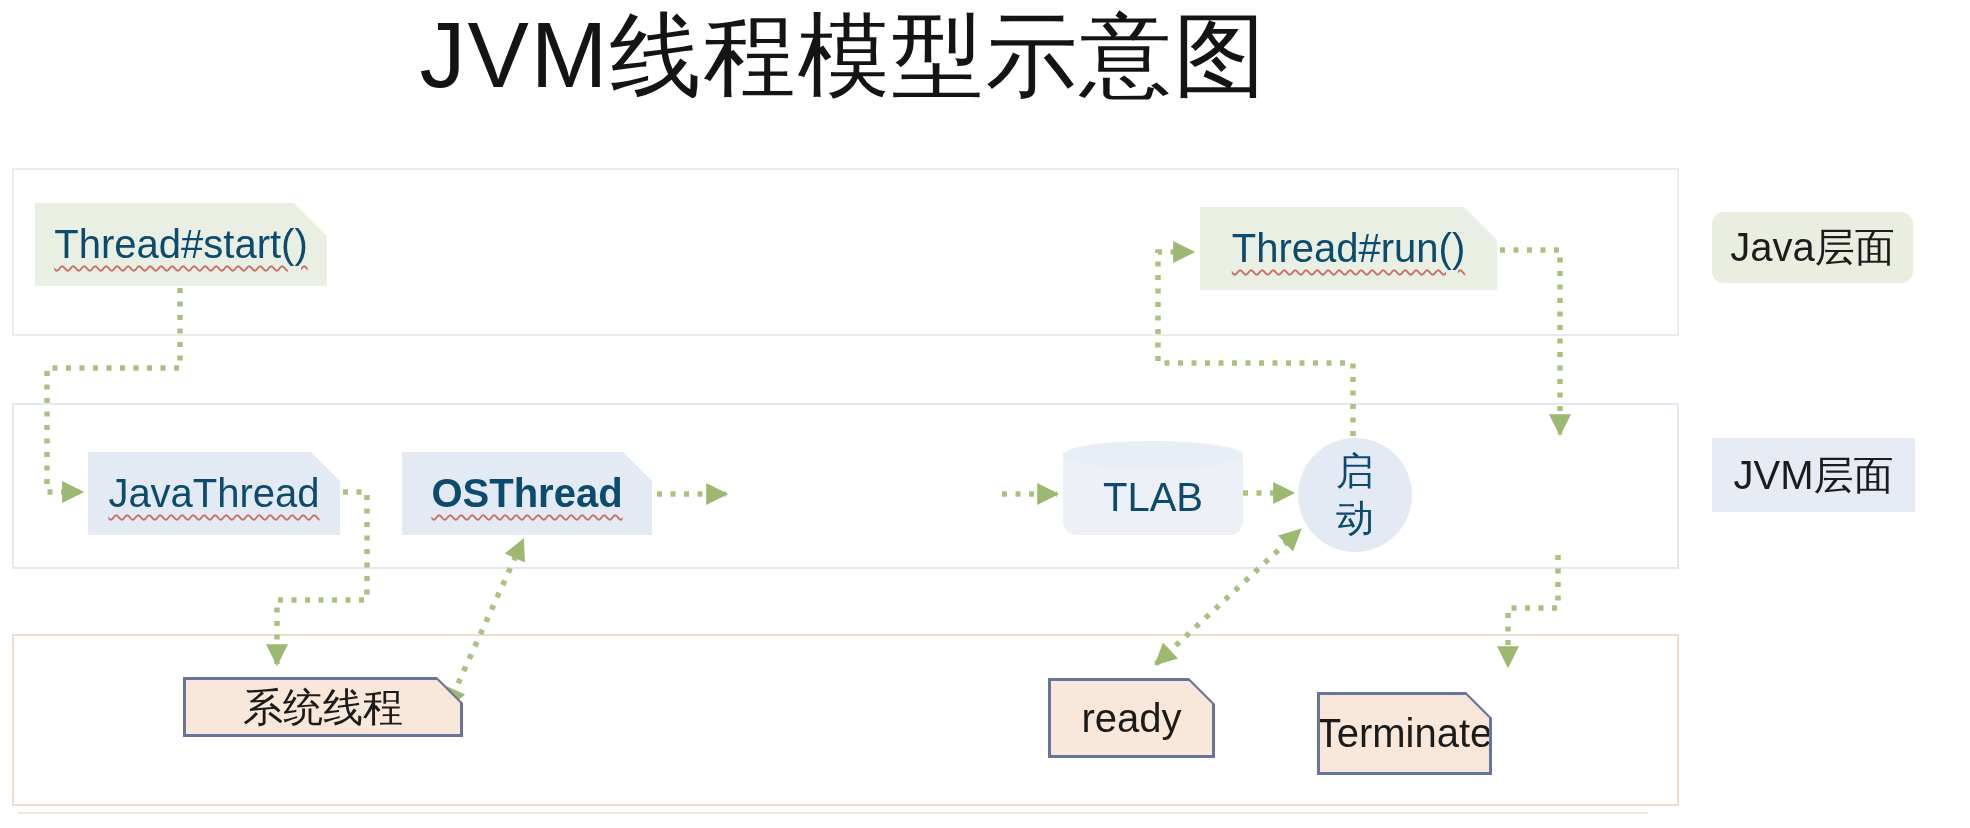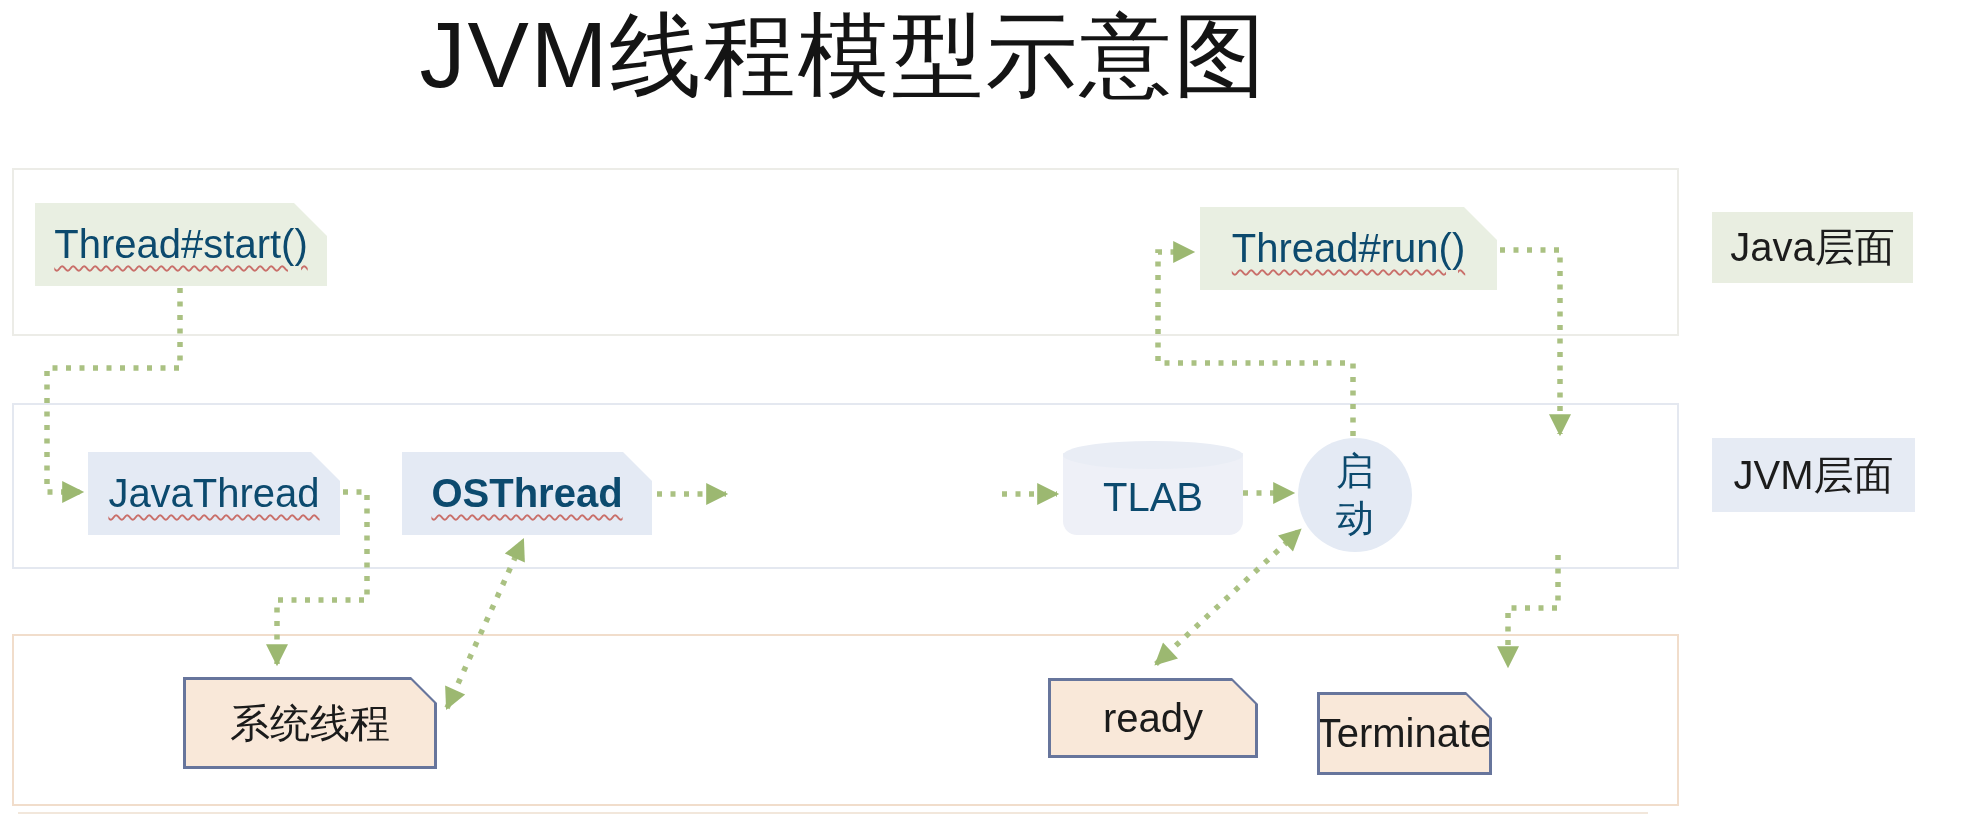--- a/index.html
+++ b/index.html
@@ -14,21 +14,21 @@
   .band { position:absolute; background:#ffffff; border:2px solid; z-index:0; }
   .band.java { left:12px;  top:168px; width:1663px; height:164px; border-color:#ecece7; }
   .band.jvm  { left:12px;  top:403px; width:1663px; height:162px; border-color:#e4e8f0; }
   .band.os   { left:12px;  top:634px; width:1663px; height:168px; border-color:#f1ddcb; }
   .edge-line { position:absolute; left:18px; top:812px; width:1630px; height:2px; background:#f2e7db; z-index:0; }
 
   .side-label {
     position:absolute; display:flex; align-items:center; justify-content:center;
     font-size:40px; color:#1c1c1c; z-index:2;
   }
-  .side-label.java { left:1712px; top:212px; width:201px; height:71px; background:#e9eee1; }
+  .side-label.java { left:1712px; top:212px; width:201px; height:71px; background:#e9eee1;border-radius:12px; }
   .side-label.jvm  { left:1712px; top:438px; width:203px; height:74px; background:#e6ebf4; }
   .side-label.os   { left:1712px; top:668px; width:173px; height:71px; background:#f8e6d4; }
 
   .node {
     position:absolute; display:flex; align-items:center; justify-content:center;
     font-size:40px; color:#0c4a6e; z-index:2;
   }
   .card.green { background:#e9efe2; clip-path:polygon(0 0, calc(100% - 33px) 0, 100% 33px, 100% 100%, 0 100%); }
   .card.blue  { background:#e4eaf4; clip-path:polygon(0 0, calc(100% - 29px) 0, 100% 29px, 100% 100%, 0 100%); }
 
@@ -103,24 +103,24 @@
   <div class="node card blue" style="left:402px; top:452px; width:250px; height:83px;font-weight:bold;">
     <span class="misspell">OSThread</span>
   </div>
   <div class="node cylinder" style="left:1063px; top:453px; width:180px; height:82px;">
     <span class="cyl-label">TLAB</span>
   </div>
   <div class="node circle" style="left:1298px; top:438px; width:114px; height:114px;">
     <span class="stacked">启动</span>
   </div>
 
-  <div class="bcard" style="left:183px; top:677px; width:254px; height:92px;">
+  <div class="bcard" style="left:183px; top:677px; width:254px; height:60px;padding-left:26px;">
     <div class="inner">系统线程</div>
   </div>
-  <div class="bcard" style="left:1048px; top:678px; width:210px; height:80px;">
+  <div class="bcard" style="left:1048px; top:678px; width:167px; height:80px;">
     <div class="inner">ready</div>
   </div>
   <div class="bcard" style="left:1317px; top:692px; width:175px; height:83px;">
     <div class="inner">Terminate</div>
   </div>
 
   <div class="side-label java">Java层面</div>
   <div class="side-label jvm">JVM层面</div>
 
 </div>

